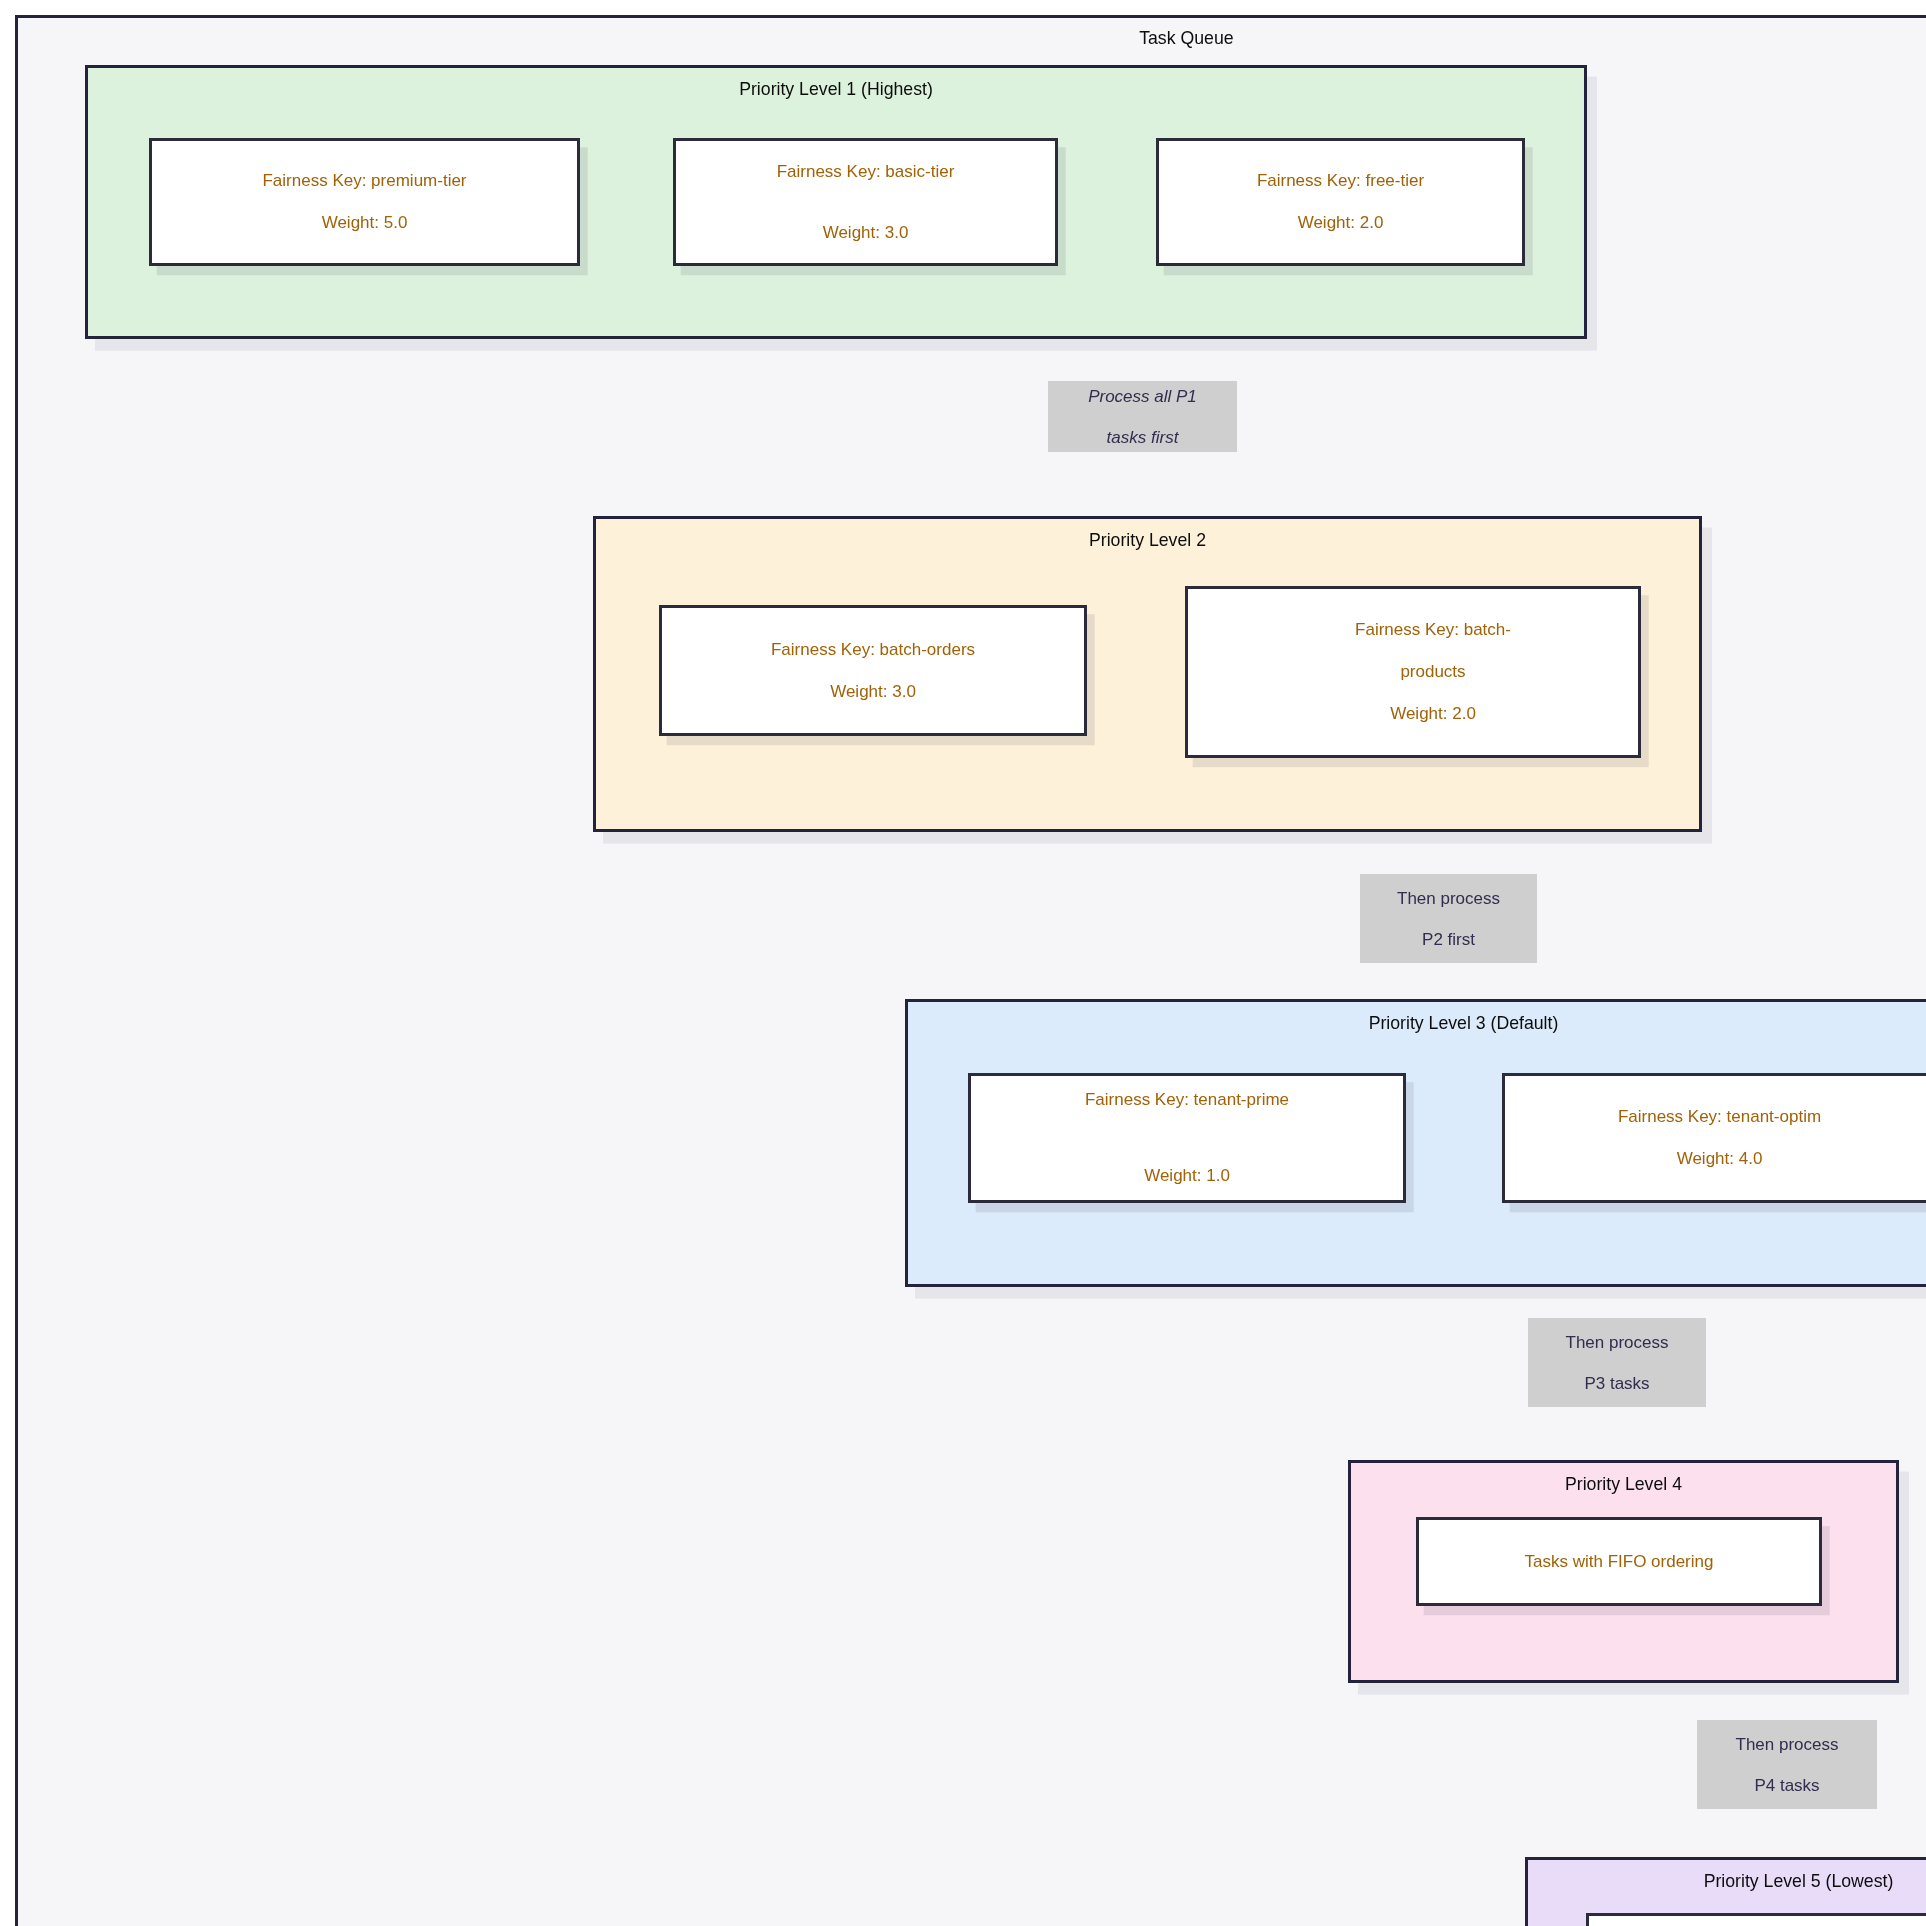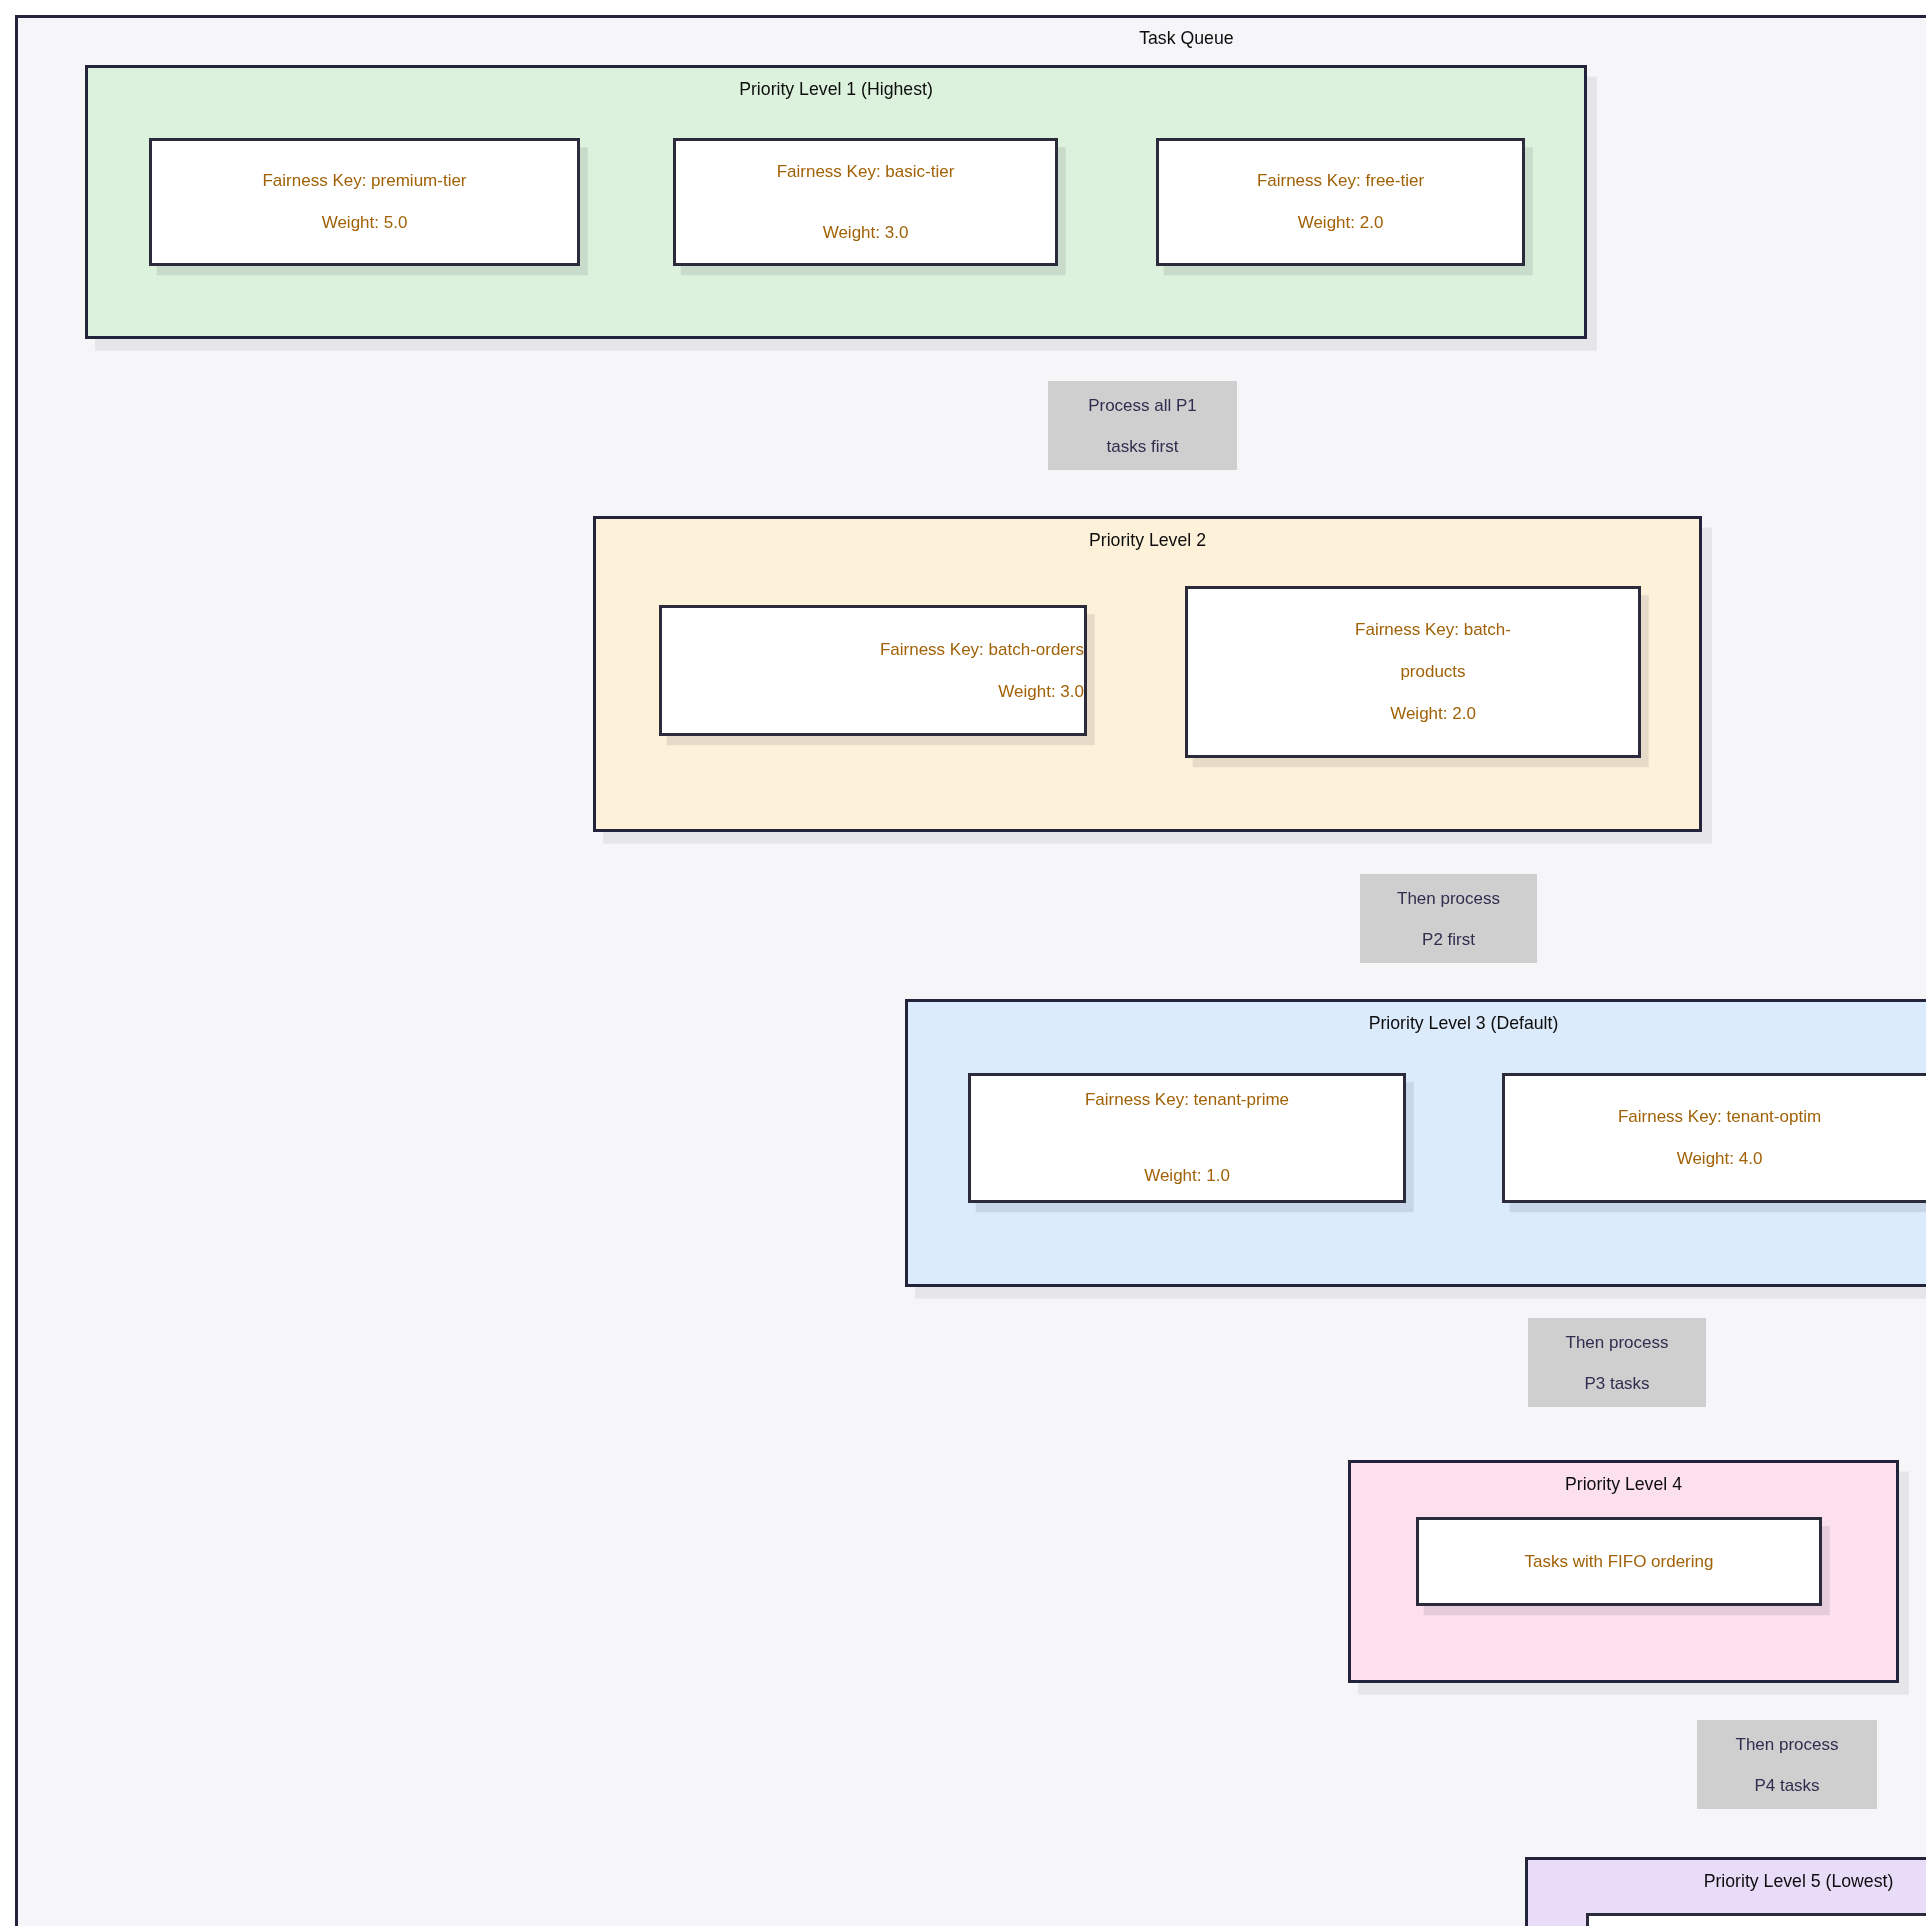--- a/index.html
+++ b/index.html
@@ -15,30 +15,30 @@
   .lvl3{left:905px;top:999px;width:1117px;height:288px;background:#dcebfb;}
   .lvl4{left:1348px;top:1460px;width:551px;height:223px;background:#fce0ee;}
   .lvl5{left:1525px;top:1857px;width:547px;height:223px;background:#e9dcf8;}
   .node{position:absolute;background:#ffffff;border:3.9px solid #2b2b3b;box-sizing:border-box;z-index:3;
         display:flex;flex-direction:column;align-items:center;justify-content:center;
         font-size:17px;line-height:42px;color:#a16207;text-align:center;
         box-shadow:7.7px 9.2px 0 rgba(34,34,60,0.10);}
   .n-premium{left:149px;top:138px;width:431px;height:128px;}
   .n-basic{left:673px;top:138px;width:385px;height:128px;gap:19px;}
   .n-free{left:1156px;top:138px;width:369px;height:128px;text-align:right;}
-  .n-batch-orders{left:659px;top:605px;width:428px;height:131px;align-items:flex-end;}
+  .n-batch-orders{left:659px;top:605px;width:428px;height:131px;}
   .n-batch-products{left:1185px;top:586px;width:456px;height:172px;padding-left:40px;}
   .n-tenant-prime{left:968px;top:1073px;width:438px;height:130px;gap:34px;}
   .n-tenant-optim{left:1502px;top:1073px;width:435px;height:130px;}
   .n-p4fifo{left:1416px;top:1517px;width:406px;height:89px;text-align:right;}
   .n-p5fifo{left:1586px;top:1913px;width:405px;height:89px;}
   .edge-label{position:absolute;background:#cfcfcf;color:#322c4e;z-index:4;
               display:flex;flex-direction:column;align-items:center;justify-content:center;
               font-size:17px;line-height:41px;text-align:center;}
-  .el1{left:1048px;top:381px;width:189px;height:89px;}
+  .el1{left:1048px;top:381px;width:189px;height:71px;font-style:italic;}
   .el2{left:1360px;top:874px;width:177px;height:89px;}
   .el3{left:1528px;top:1318px;width:178px;height:89px;}
   .el4{left:1697px;top:1720px;width:180px;height:89px;}
 </style>
 </head>
 <body>
 
 <svg id="edges" viewBox="0 0 6170 6225" xmlns="http://www.w3.org/2000/svg">
   <defs>
     <marker id="arrow" viewBox="0 0 10 10" refX="0" refY="5" markerWidth="7" markerHeight="7" orient="auto">

